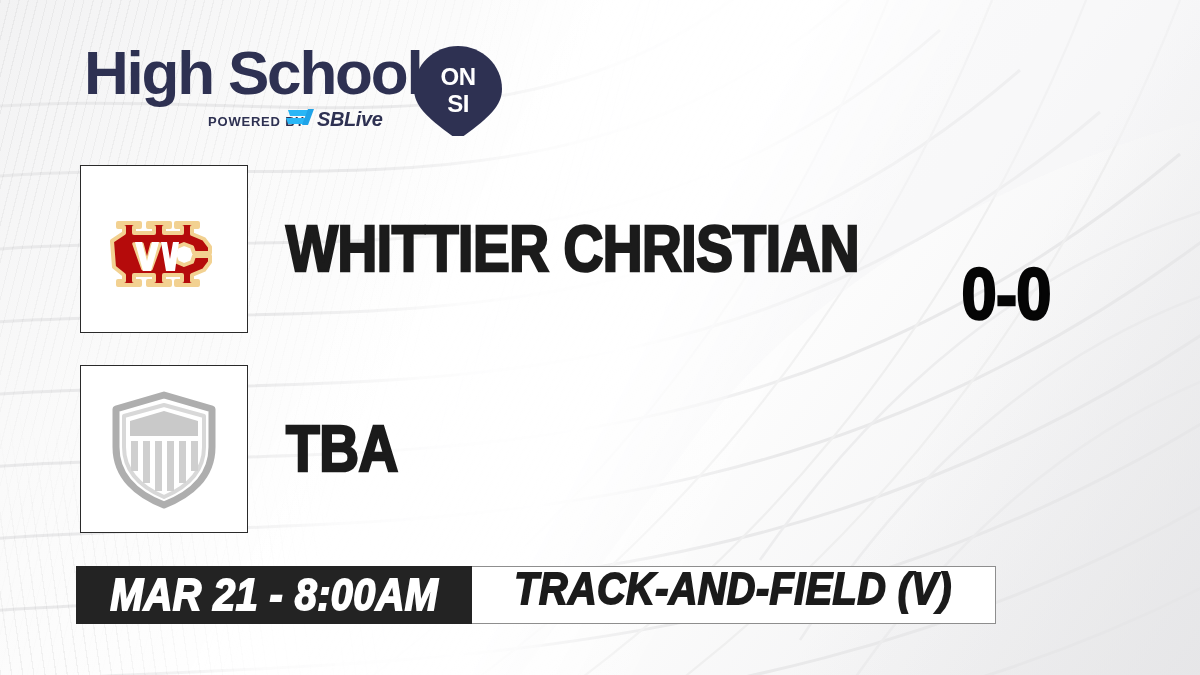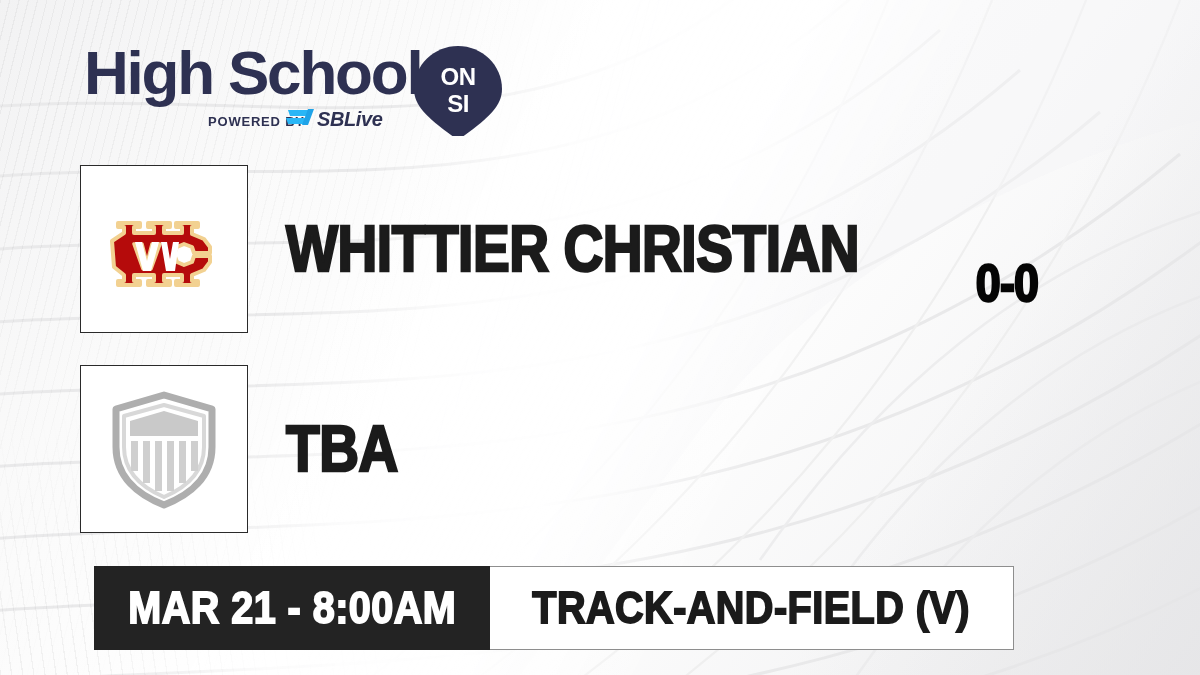--- a/index.html
+++ b/index.html
@@ -116,59 +116,60 @@
   
   .score {
     position: absolute;
     left: 0;
     right: 0;
     top: 258px;
     text-align: center;
     color: #050505;
     font-family: "Liberation Sans Narrow", "Liberation Sans", sans-serif;
     font-weight: 700;
-    font-size: 51px;
+    font-size: 72px;
     line-height: 1;
     letter-spacing: -1px;
     -webkit-text-stroke: 2.4px #050505;
   }
   .score-inner {
     display: inline-block;
     transform: scaleX(0.88) translateX(462px);
     transform-origin: center center;
     white-space: nowrap;
   }
 
   
   .bottom-bar {
     position: absolute;
-    left: 94px;
+    left: 76px;
     top: 566px;
-    height: 84px;
+    height: 58px;
     display: flex;
     align-items: stretch;
+    font-style: italic;
   }
   .bar-date {
     background: #232323;
     color: #ffffff;
     min-width: 359px;
     display: flex;
     align-items: center;
     justify-content: center;
     padding: 0 16px;
     box-sizing: border-box;
   }
   .bar-sport {
     background: #ffffff;
     color: #1b1b1b;
     border: 1.5px solid #8e8e8e;
     border-left: none;
     min-width: 467px;
     display: flex;
-    align-items: center;
+    align-items: flex-start;
     justify-content: center;
     padding: 0 18px;
     box-sizing: border-box;
   }
   .bar-text {
     font-family: "Liberation Sans Narrow", "Liberation Sans", sans-serif;
     font-weight: 700;
     font-size: 44px;
     line-height: 1;
     letter-spacing: 0.5px;

